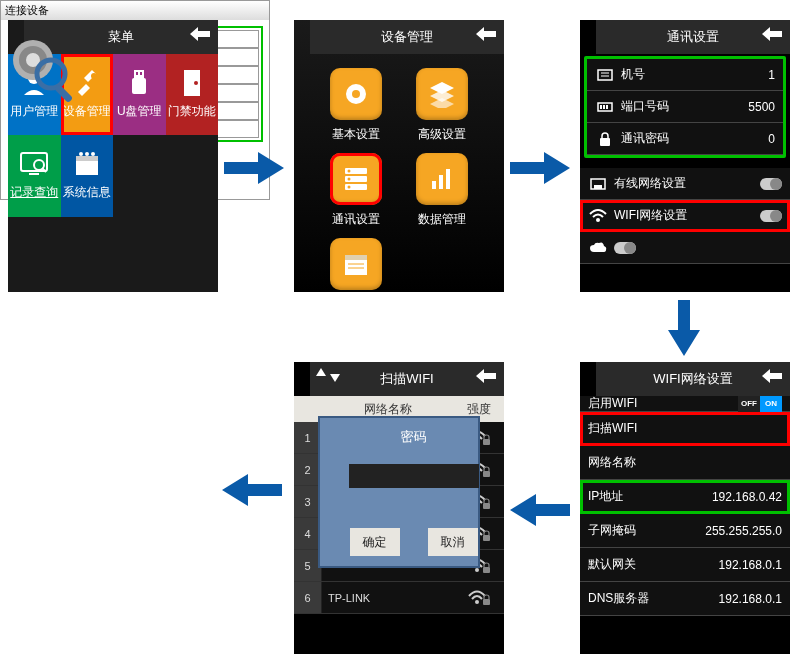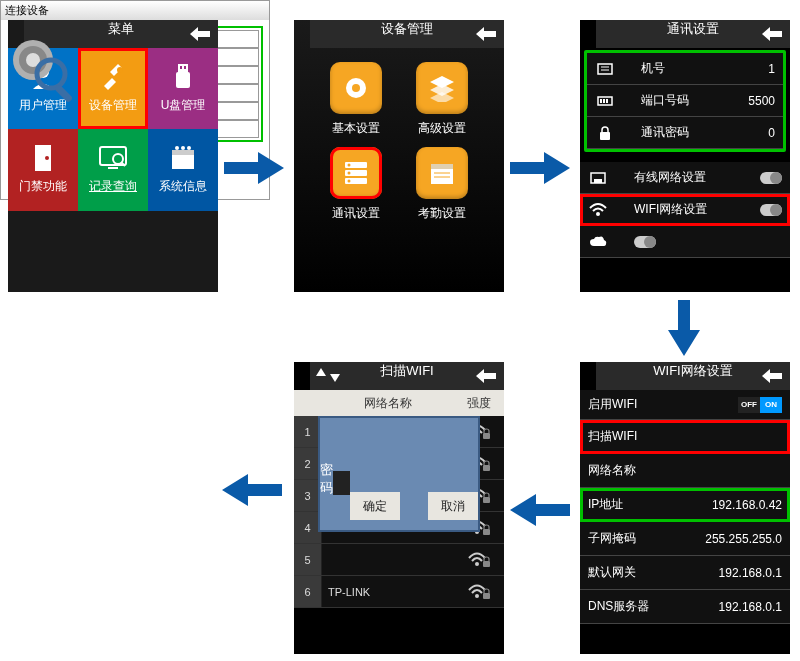--- a/index.html
+++ b/index.html
@@ -11,24 +11,24 @@
     width: 800px;
     height: 661px;
   }
   .screen {
     position: absolute;
     background: #1a1a1a;
     color: #fff;
     overflow: hidden;
   }
   .topbar {
-    height: 28px;
+    height: 34px;
     background: #2a2a2a;
     display: flex;
-    align-items: flex-start;
+    align-items: center;
     justify-content: center;
     font-size: 13px;
     font-weight: 500;
     position: relative;
     margin-left: 16px;
   }
   .back-arrow {
     position: absolute;
     right: 6px;
     top: 6px;
@@ -36,21 +36,21 @@
     height: 16px;
     display: flex;
     align-items: center;
     justify-content: center;
   }
   .up-down { position:absolute; left:6px; top:6px; display:flex; gap:4px;}
   
   .s1 { left:8px; top:20px; width:210px; height:272px; }
   .grid6 {
     display: grid;
-    grid-template-columns: 1fr 1fr 1fr;
+    grid-template-columns: 1fr 1fr 1fr 1fr;
     grid-template-rows: repeat(3,1fr);
     height: calc(100% - 28px);
   }
   .tile {
     display:flex; flex-direction:column; align-items:center; justify-content:center;
     font-size:12px; color:#fff;
   }
   .tile svg { margin-bottom:6px; }
   .tile .ico { width:34px; height:34px; display:flex; align-items:center; justify-content:center;}
   .hl-red { outline:3px solid #ff0000; outline-offset:-3px; }
@@ -66,21 +66,21 @@
   .icon-box { width:52px; height:52px; border-radius:10px; background:#f6a623; display:flex; align-items:center; justify-content:center; margin-bottom:6px; position:relative;}
   .icon-box.darkborder{ box-shadow: inset 0 -2px 4px rgba(0,0,0,.25);}
   
   
   .s3 { left:580px; top:20px; width:210px; height:272px; background:#000;}
   .group-box {
     margin:2px 4px; border:3px solid #00c000; border-radius:2px;
   }
   .row {
     height:32px; display:flex; align-items:center; font-size:12px;
-    padding:0 8px; border-bottom:1px solid #444; background:#111; position:relative;gap:20px;
+    padding:0 8px; border-bottom:1px solid #444; background:#111; position:relative;
   }
   .row .ricon{ width:20px; height:20px; margin-right:6px; display:flex;align-items:center;justify-content:center;}
   .row .rlabel{ flex:1; }
   .row .rval{ color:#fff; font-size:12px;}
   .row .toggle{ width:22px; height:12px; border-radius:6px; background:#ccc; position:relative;}
   .row .toggle::after{content:"";position:absolute;width:12px;height:12px;border-radius:50%;background:#888;right:0;top:0;}
   .red-row { outline:3px solid #ff0000; outline-offset:-3px; }
 
   
   .s4 { left:580px; top:362px; width:210px; height:292px; background:#000;}
@@ -94,23 +94,23 @@
   .s5 { left:294px; top:362px; width:210px; height:292px; background:#000;}
   .listhead { height:26px; background:#e8e6e0; color:#333; display:flex; font-size:12px; align-items:center;}
   .listhead .c1{width:28px;}
   .listhead .c2{flex:1;display:flex;justify-content:center;}
   .listhead .c3{width:50px;display:flex;justify-content:center;}
   .wrow { height:32px; display:flex; align-items:center; font-size:11px; border-bottom:1px solid #333; background:#111;}
   .wrow .n{width:28px;text-align:center;color:#ddd;background:#3a3a3a;height:100%;display:flex;align-items:center;justify-content:center;border-right:1px solid #222;}
   .wrow .name{flex:1;padding:0 6px;color:#ddd;}
   .wrow .sig{width:50px;display:flex;align-items:center;justify-content:center;}
   .modal {
-    position:absolute; left:24px; top:54px; width:162px; height:116px;
+    position:absolute; left:24px; top:54px; width:162px; height:152px;
     background:#6a8ab2; border:2px solid #3a5a82;
-    display:flex; flex-direction:row; align-items:center;
+    display:flex; flex-direction:column; align-items:center;padding-left:29px;
   }
   .modal .mtitle{ font-size:13px; margin-top:10px; color:#fff;}
   .modal .minput{ width:130px; height:24px; background:#222; margin-top:18px;}
   .modal .mbtns{ display:flex; gap:28px; margin-top:auto; padding:10px 0;}
   .modal .mbtn{ width:50px; height:28px; background:#e8e6e0; color:#222; display:flex;align-items:center;justify-content:center; font-size:12px;}
 
   
   .s6 { left:0px; top:390px; width:270px; height:200px; background:#fff; border:1px solid #999;}
   .dlgtitle{ font-size:11px; color:#000; padding:2px 4px; background:linear-gradient(#fff,#ddd);}
   .dlgbody{ display:flex; padding:6px; gap:6px;}
@@ -272,20 +272,30 @@
             <circle cx="7" cy="6" r="1.5" fill="#f6a623"></circle>
             <circle cx="7" cy="14" r="1.5" fill="#f6a623"></circle>
             <circle cx="7" cy="22" r="1.5" fill="#f6a623"></circle>
           </svg>
         </div>
         <span>通讯设置</span>
       </div>
       <div class="icon-item">
         <div class="icon-box darkborder ">
           <svg width="28" height="28" viewBox="0 0 28 28">
+            <rect x="4" y="16" width="4" height="8" fill="#fff"></rect>
+            <rect x="11" y="10" width="4" height="14" fill="#fff"></rect>
+            <rect x="18" y="4" width="4" height="20" fill="#fff"></rect>
+          </svg>
+        </div>
+        <span>数据管理</span>
+      </div>
+      <div class="icon-item">
+        <div class="icon-box darkborder ">
+          <svg width="28" height="28" viewBox="0 0 28 28">
             <rect x="3" y="5" width="22" height="20" fill="#fff"></rect>
             <rect x="3" y="5" width="22" height="5" fill="#e0d0b0"></rect>
             <line x1="6" y1="14" x2="22" y2="14" stroke="#f6a623"></line>
             <line x1="6" y1="18" x2="22" y2="18" stroke="#f6a623"></line>
           </svg>
         </div>
         <span>考勤设置</span>
       </div>
     </div>
 </div>
@@ -371,21 +381,21 @@
 <div class="screen s4">
   <div class="topbar">
     <span>WIFI网络设置</span>
     <span class="back-arrow">
       <svg width="20" height="14" viewBox="0 0 20 14">
           <polygon points="0,7 8,0 8,4 20,4 20,10 8,10 8,14" fill="#fff"></polygon>
         </svg>
     </span>
   </div>
   <div id="s4rows">
-      <div class="row" style="height: 30px;">
+      <div class="row" style="height: 16px;">
         <span class="rlabel">启用WIFI</span>
         <span class="sw-offon">
           <span class="off">OFF</span>
           <span class="on">ON</span>
         </span>
       </div>
       <div class="row red-row" style="height: 34px;">
         <span class="rlabel">扫描WIFI</span>
       </div>
       <div class="row" style="height: 34px;">

